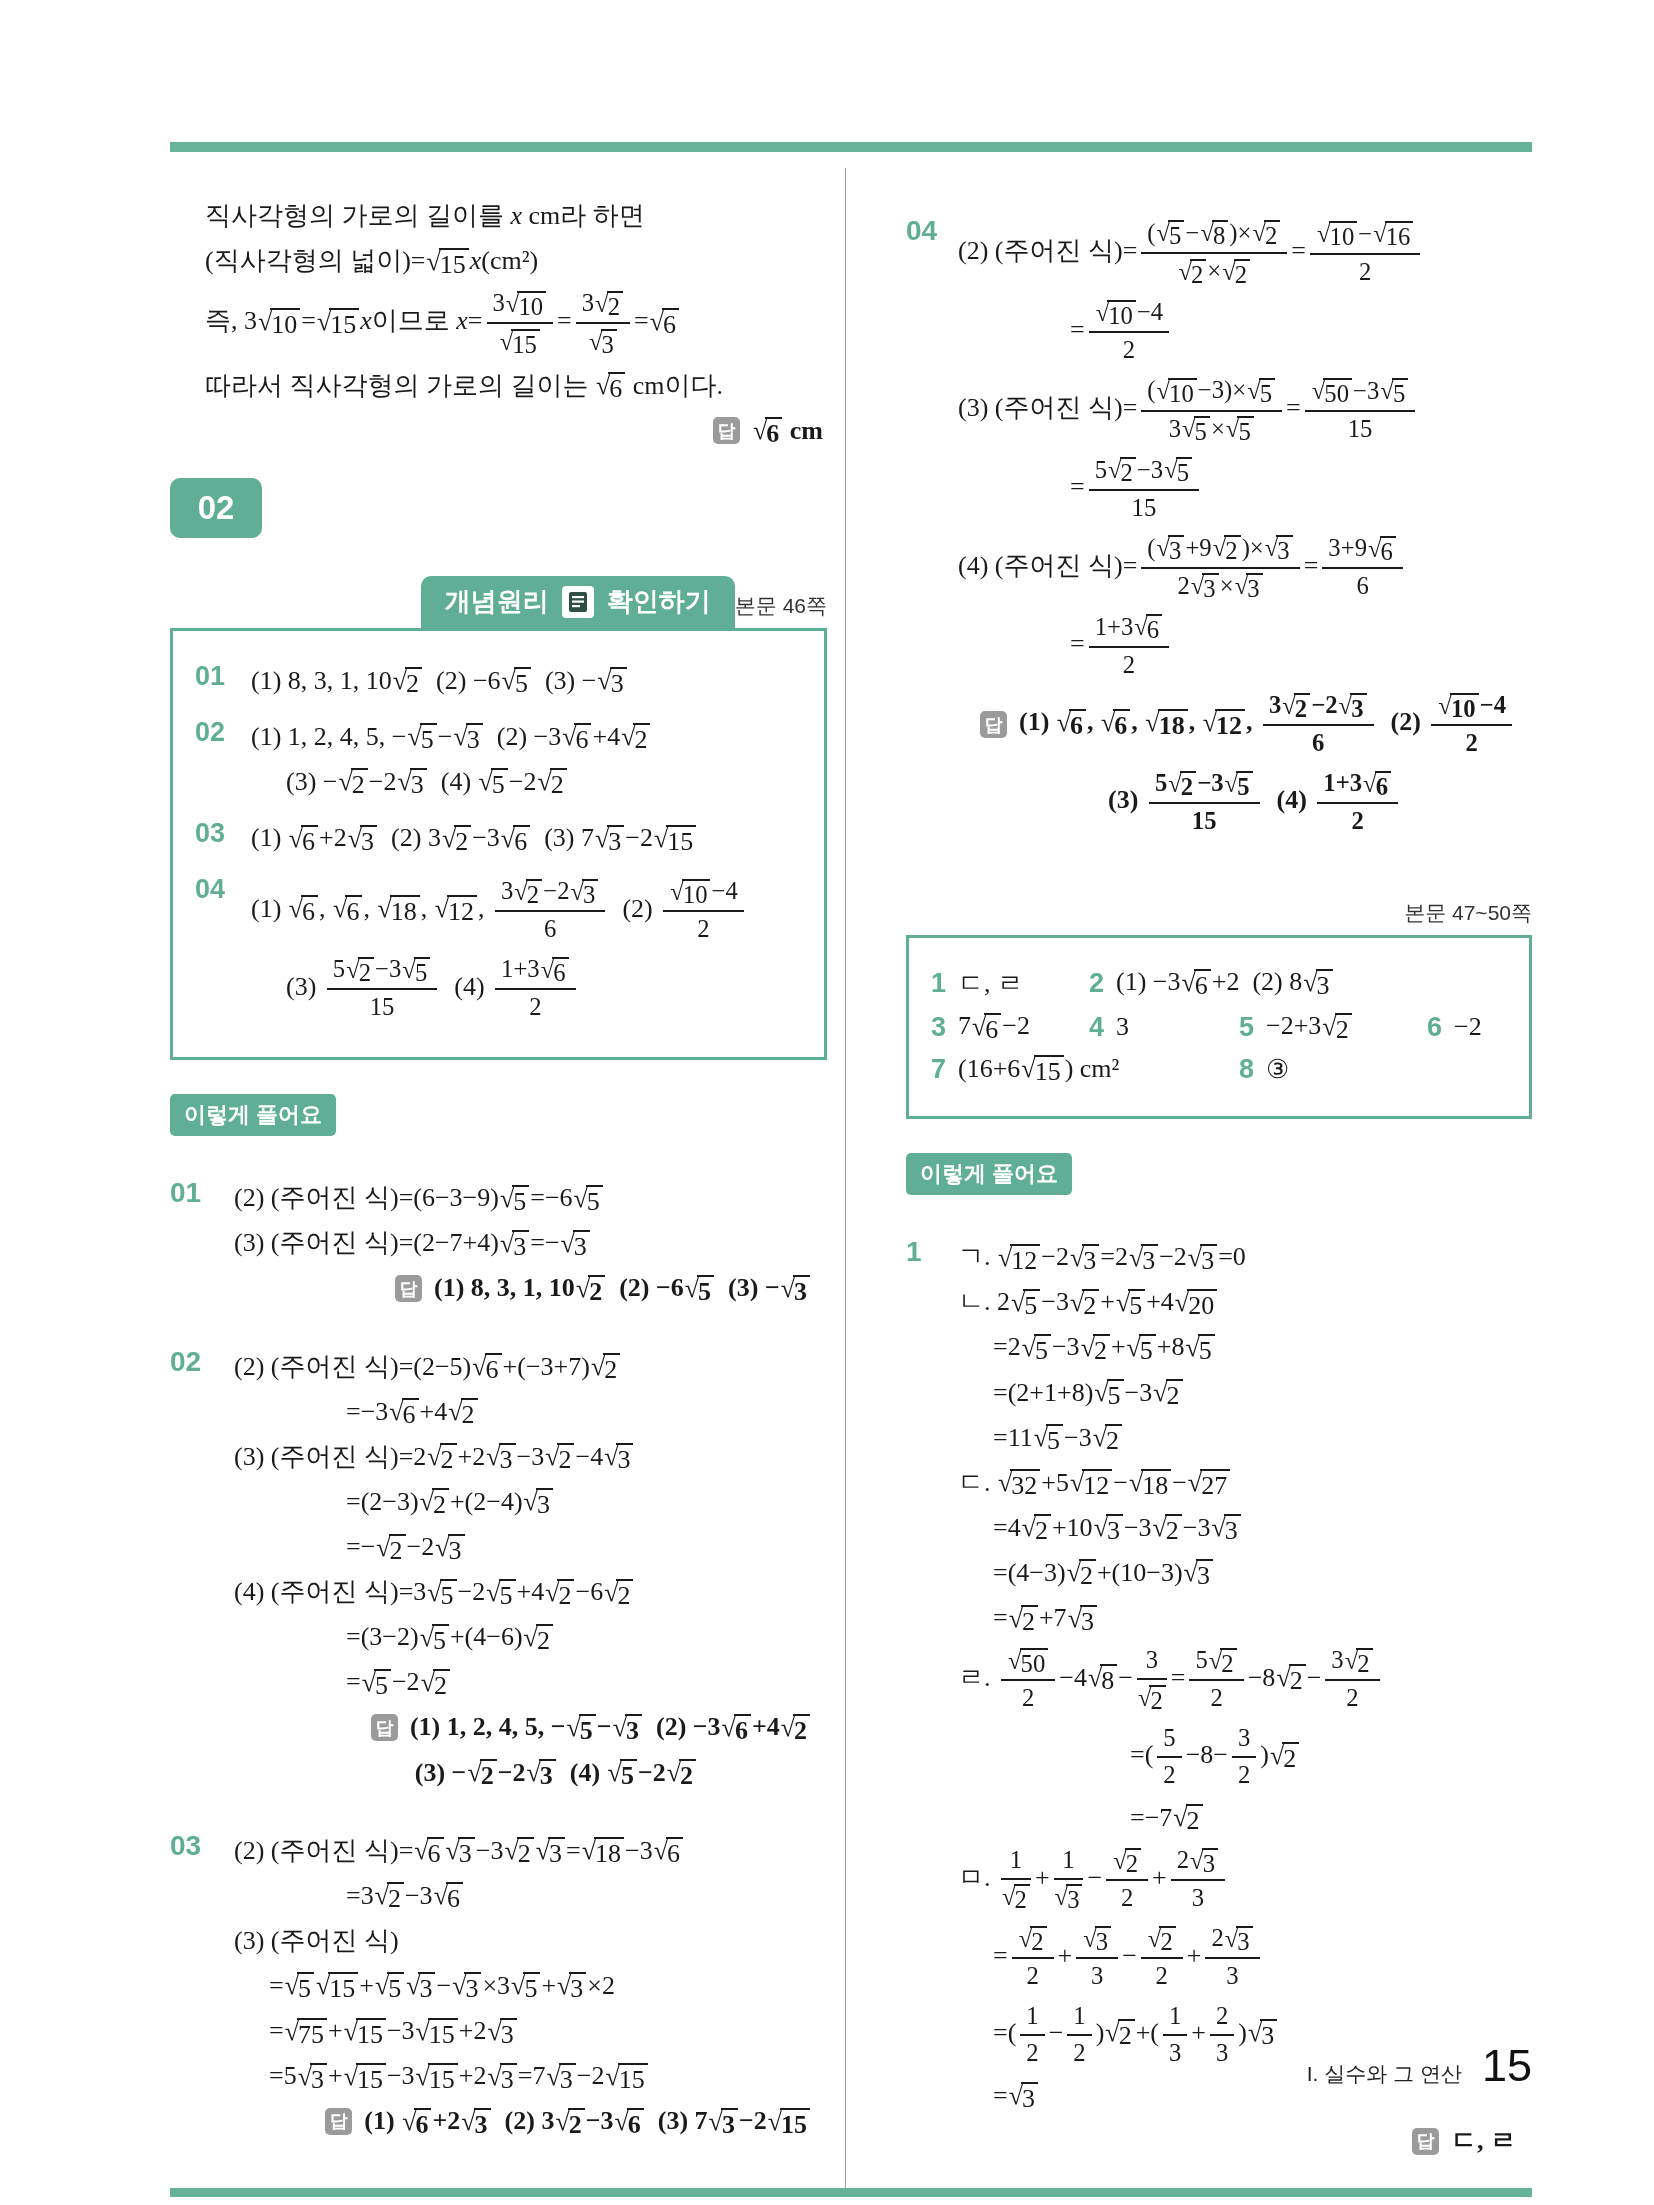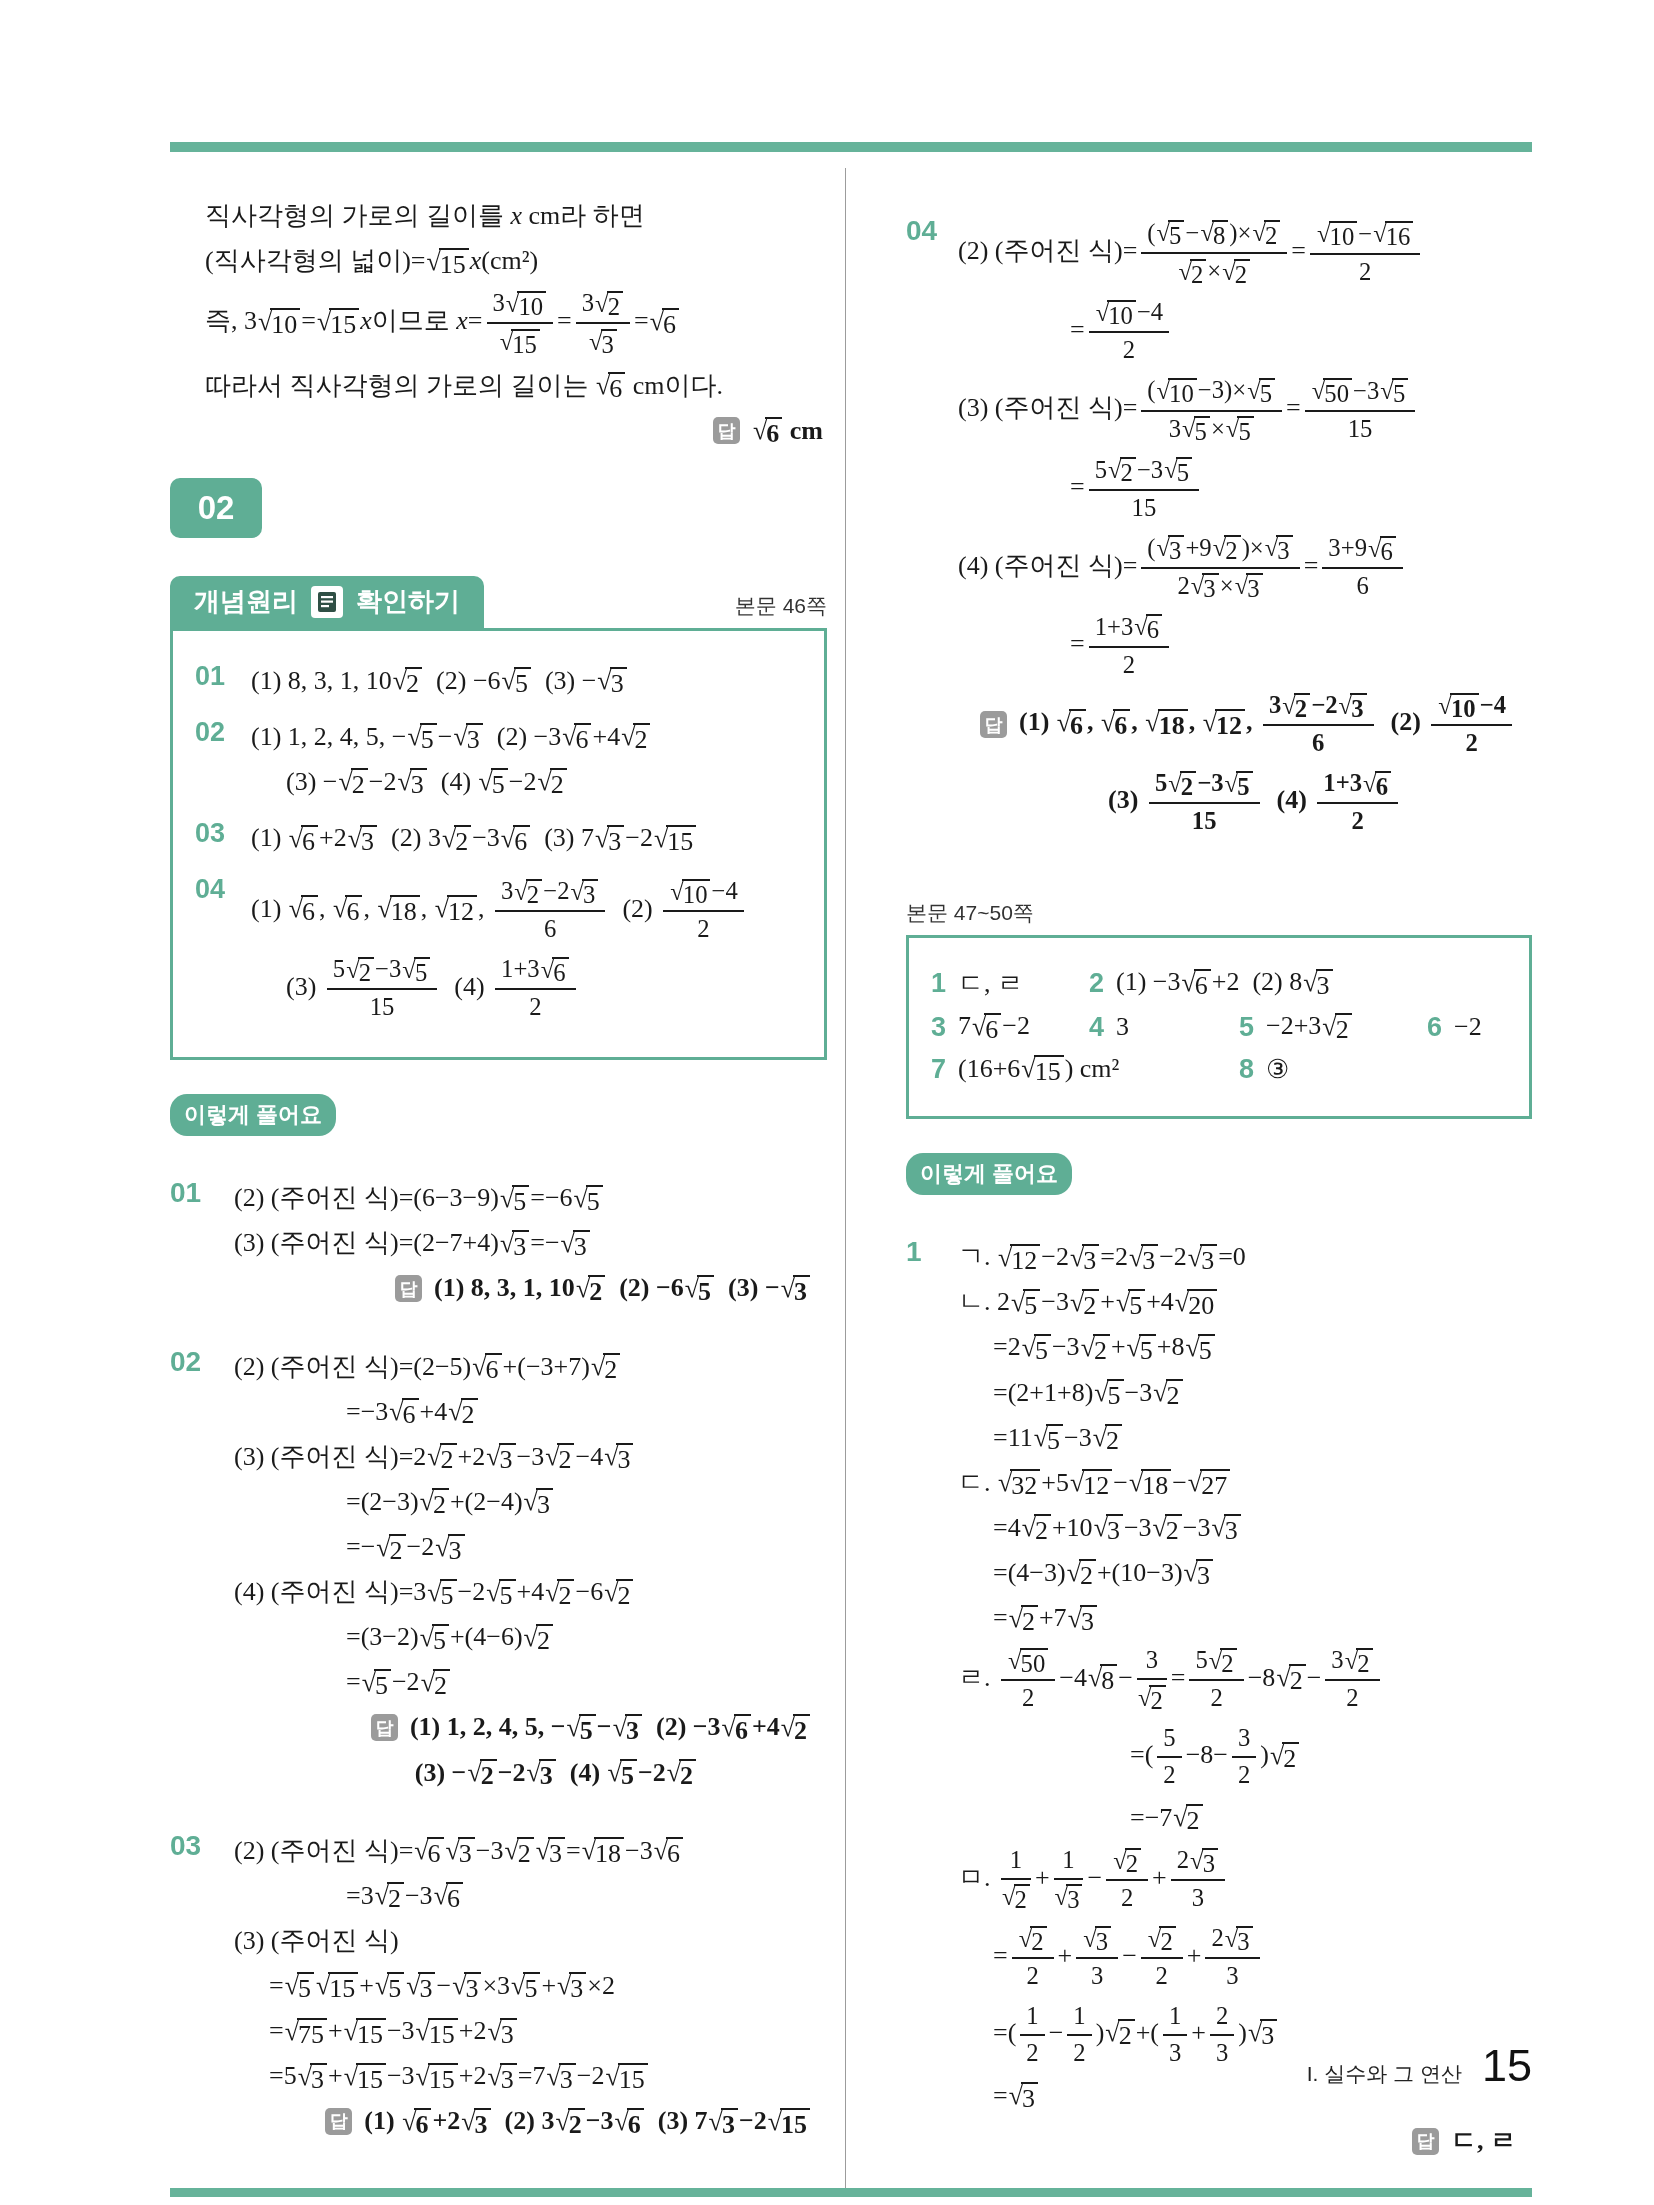--- a/index.html
+++ b/index.html
@@ -38,32 +38,32 @@
   .intro .mline.ans{padding-right:4px;}
 
   
   .secrow{display:flex;height:60px;margin:26px 0 38px 0;}
   .secnum{width:92px;background:#5fae95;color:#fff;border-radius:10px;z-index:1;
     font:bold 33px "Liberation Sans","DejaVu Sans",sans-serif;display:flex;align-items:center;justify-content:center;}
   .sectitle{flex:1;background:#ededed;display:flex;align-items:center;padding-left:44px;margin-left:-8px;
     font:bold 30px "Liberation Sans","DejaVu Sans",sans-serif;color:#111;}
 
   
-  .tabrow{display:flex;align-items:flex-end;justify-content:space-between;}
+  .tabrow{display:flex;align-items:flex-end;justify-content:flex-end;}
   .tabmain{background:#5fae95;border-radius:10px 10px 0 0;height:52px;display:flex;align-items:center;gap:13px;
     padding:0 24px;color:#fff;font-family:"Liberation Sans","DejaVu Sans",sans-serif;font-size:26px;font-weight:bold;}
   .tabsub{font-weight:500;font-size:25px;}
   .pageref{font:21px "Liberation Sans","DejaVu Sans",sans-serif;color:#333;padding-bottom:8px;}
   .abox{border:3px solid #5fae95;background:#fff;padding:18px 22px 20px;}
   .aitem{display:flex;margin:8px 0;}
   .ainum{width:56px;flex:none;color:#5fae95;font:bold 27px "Liberation Sans","DejaVu Sans",sans-serif;padding-top:4px;}
   .aibody{flex:1;}
 
   
-  .sbadge{display:inline-block;background:#5fae95;color:#fff;border-radius:17px;
+  .sbadge{display:inline-block;background:#5fae95;color:#fff;border-radius:5px;
     font:bold 22px "Liberation Sans","DejaVu Sans",sans-serif;padding:6px 14px;margin:34px 0 18px 0;}
 
   
   .sol{display:flex;margin:20px 0 30px 0;}
   .solnum{width:64px;flex:none;color:#5fae95;font:bold 28px "Liberation Sans","DejaVu Sans",sans-serif;padding-top:3px;}
   .solbody{flex:1;min-width:0;}
   .col-right .solnum{width:52px;}
 
   
   .kb-row{display:grid;grid-template-columns:158px 150px 188px 1fr;align-items:center;margin:10px 0;}

